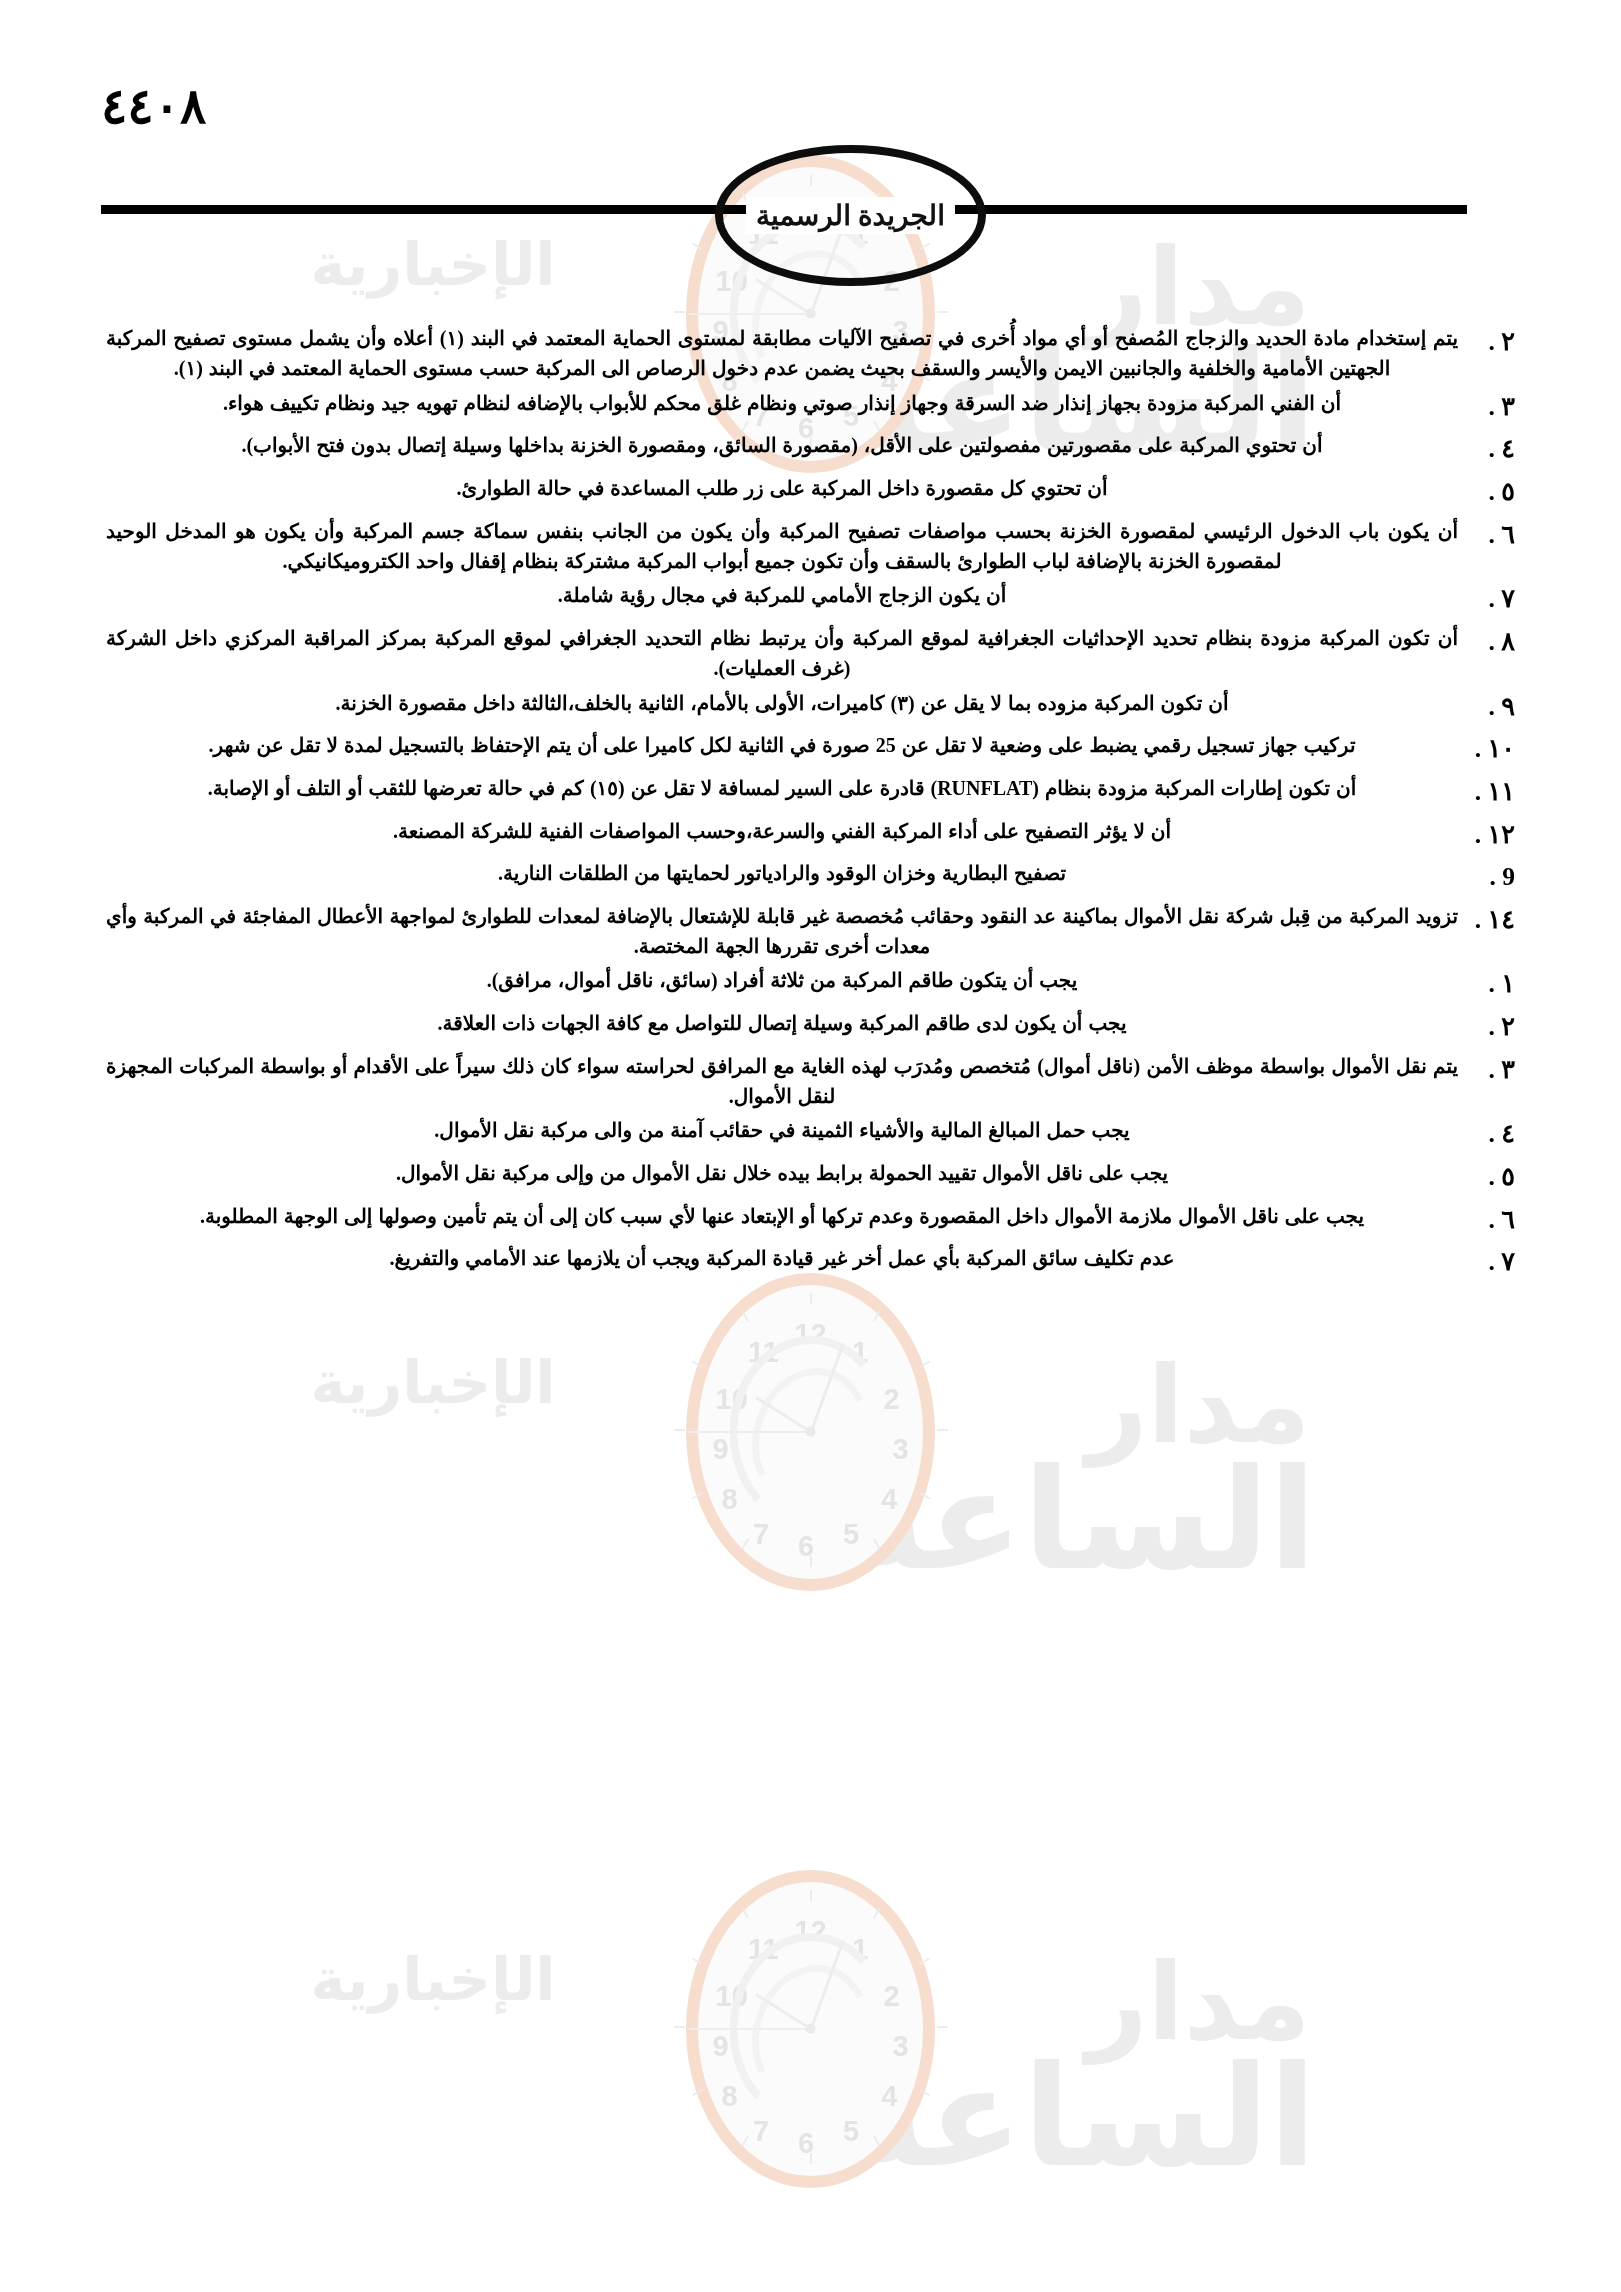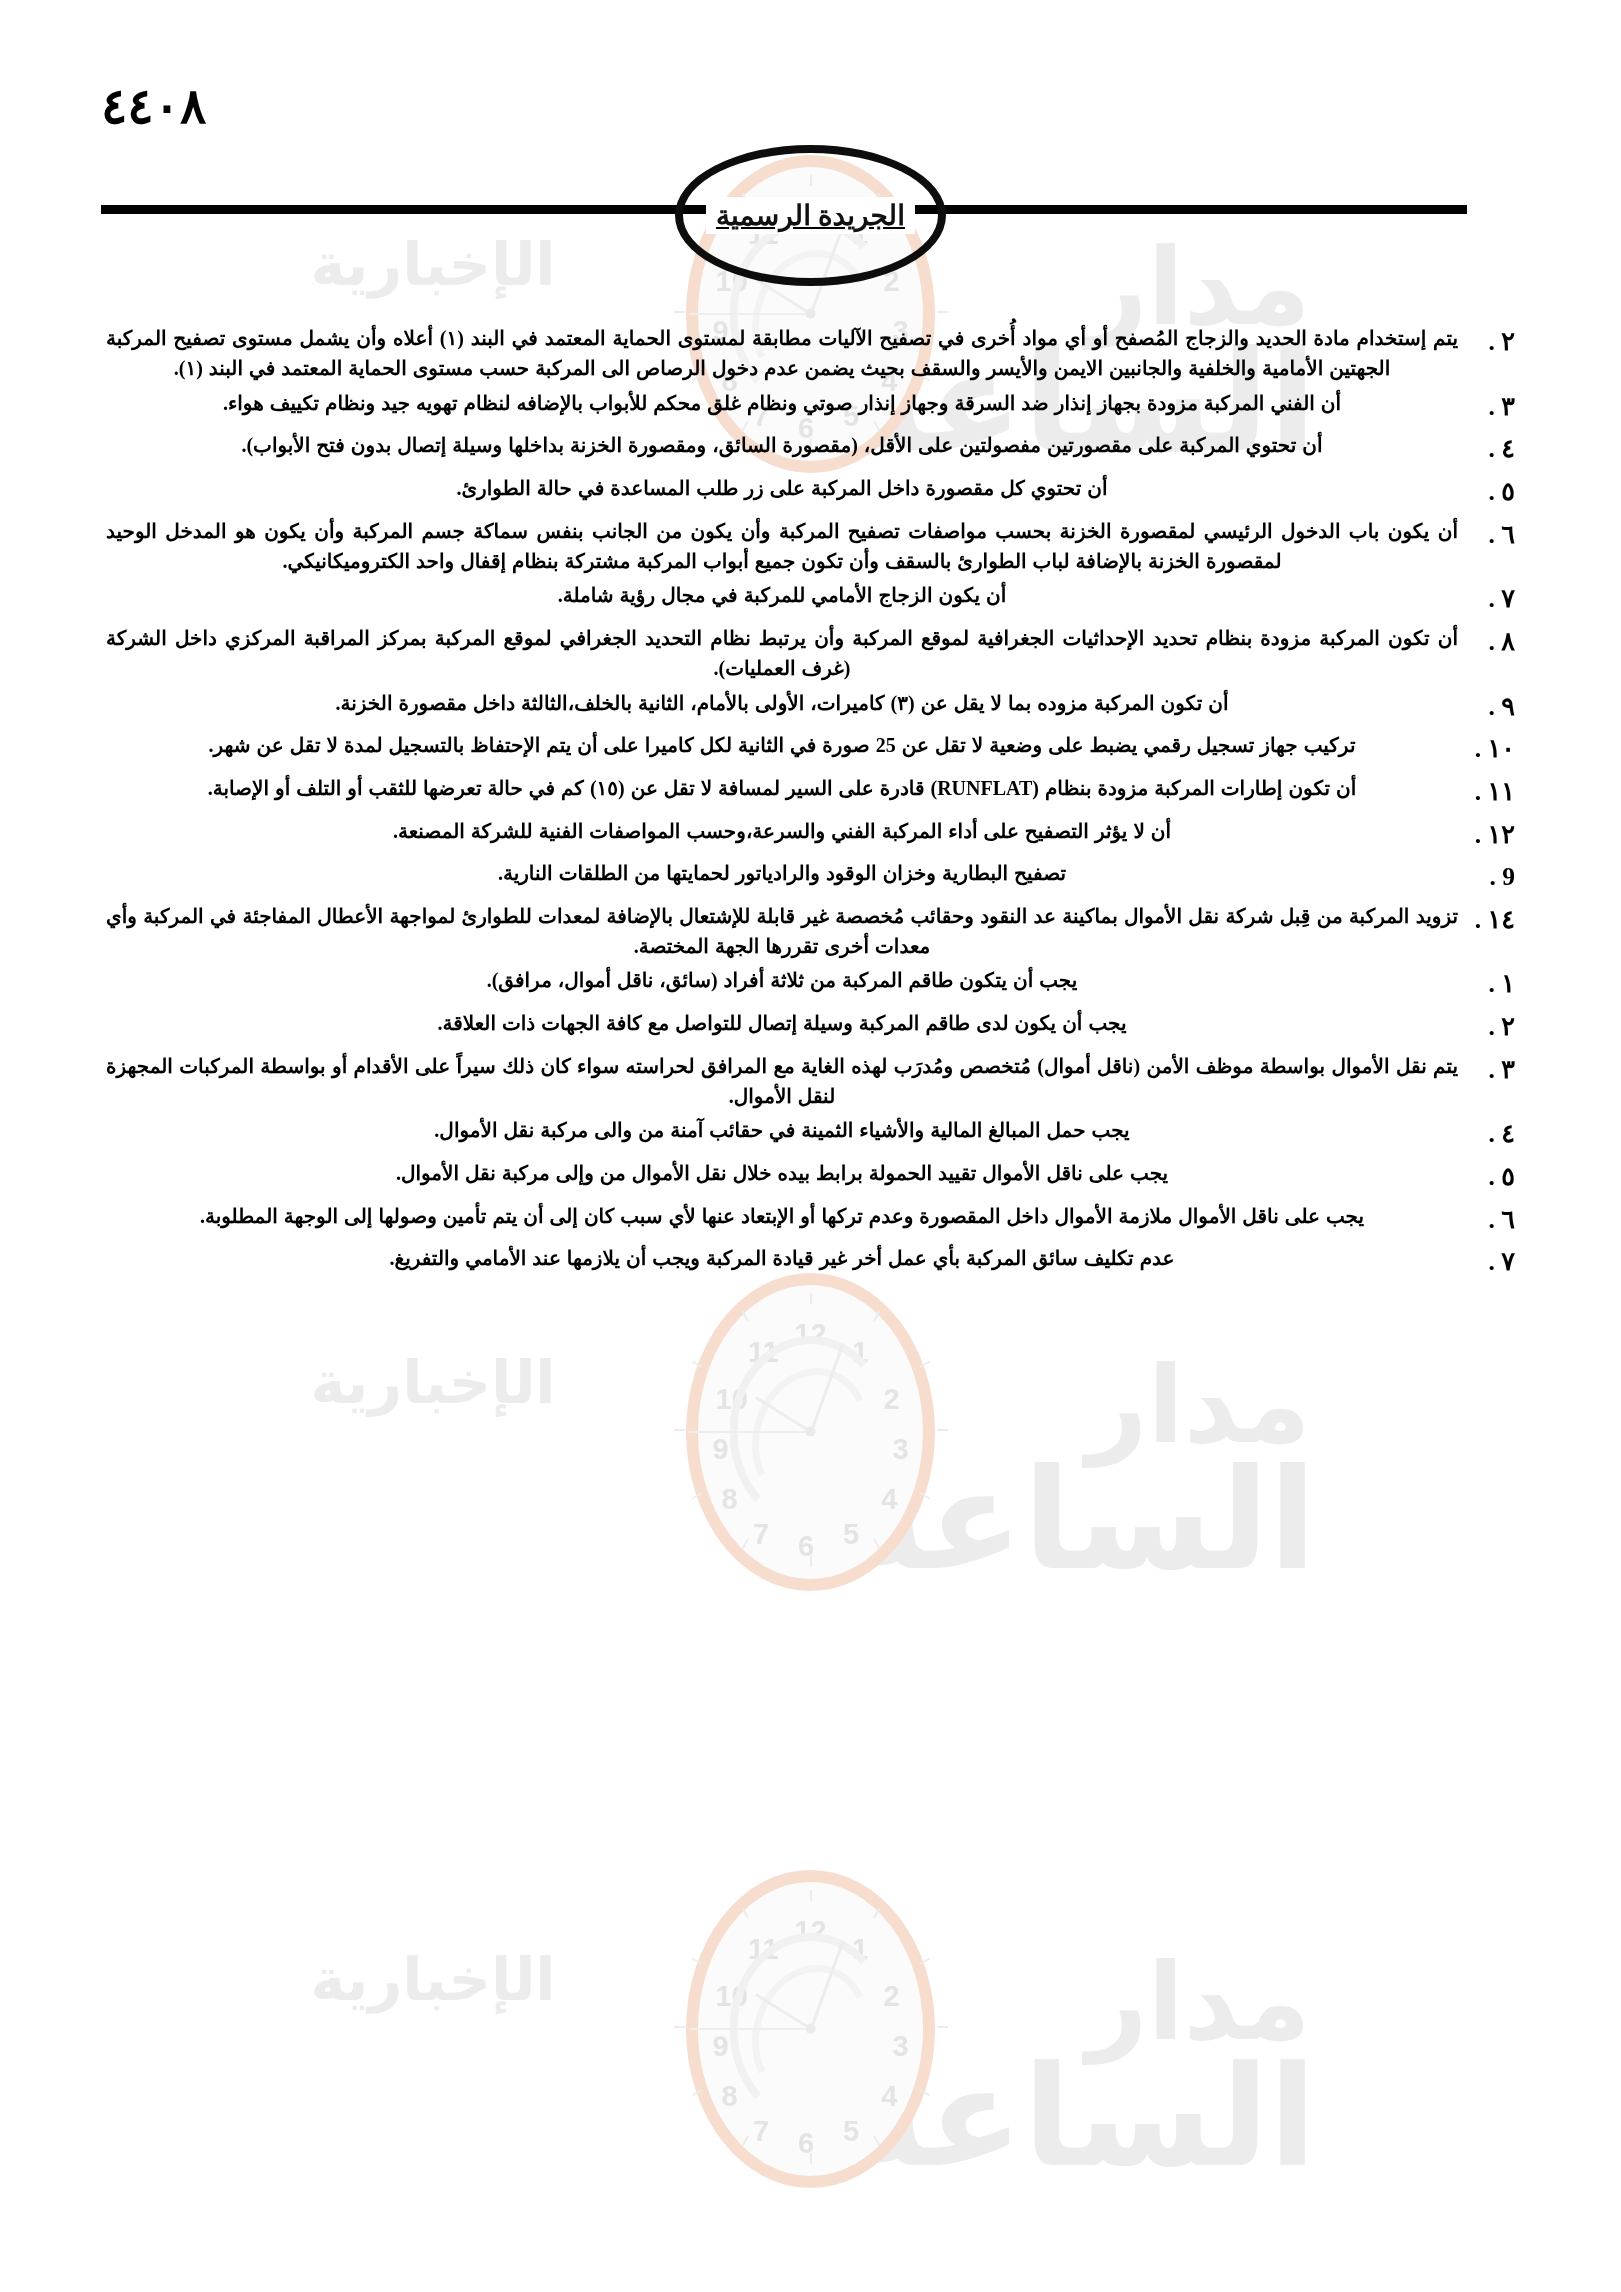--- a/index.html
+++ b/index.html
@@ -61,24 +61,24 @@
   .pageno{
     position:absolute;right:auto;left:101px;top:78px;
     font-size:49px;font-weight:700;letter-spacing:2px;
     font-family:"Liberation Serif","DejaVu Serif",serif;
     direction:ltr;
   }
   .rule{
     position:absolute;left:101px;width:1366px;top:205px;height:8.8px;background:#000;
   }
   .oval{
-    position:absolute;left:675px;top:145px;width:255px;height:125px;
+    position:absolute;left:715px;top:145px;width:255px;height:125px;
     border:8.8px solid #0d0d0d;border-radius:50%;
     background:transparent;
-    display:flex;align-items:center;justify-content:center;text-decoration:underline;
+    display:flex;align-items:center;justify-content:center;
   }
   .oval-label{
     font-size:28px;font-weight:700;color:#111;
     font-family:"Liberation Serif","DejaVu Serif",serif;
     background:#fff;padding:2px 9.8px;
   }
 
   
   .content{
     position:absolute;left:106px;right:106px;top:323px;

